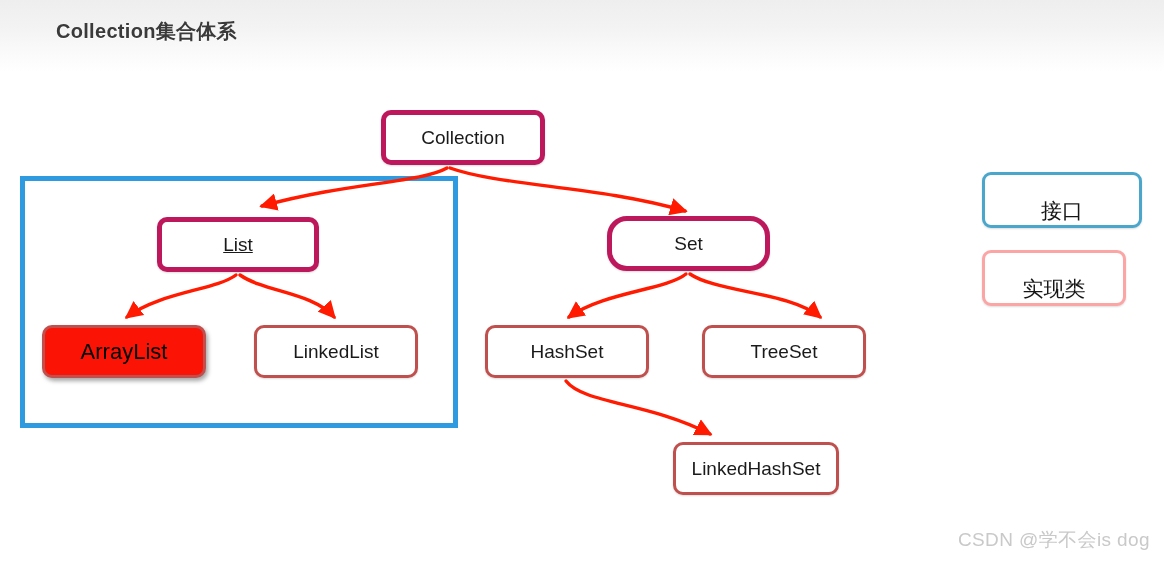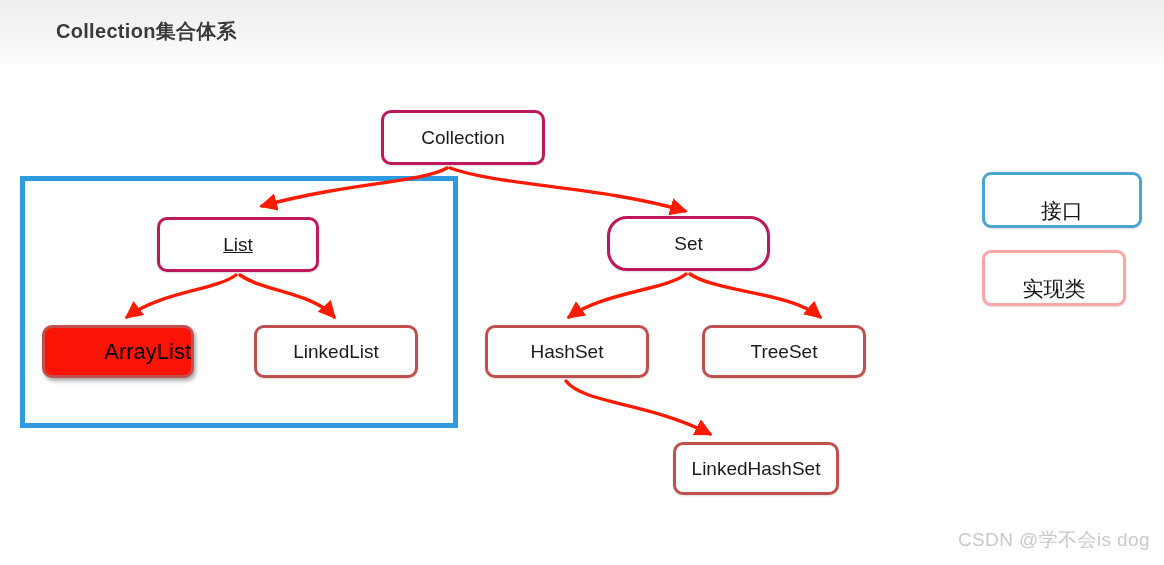--- a/index.html
+++ b/index.html
@@ -67,41 +67,41 @@
     align-items: center;
     justify-content: center;
     border-radius: 10px;
     background: #ffffff;
     font-size: 19px;
     color: #1a1a1a;
     white-space: nowrap;
     text-shadow: 0 1px 1px rgba(255,255,255,0.6);
   }
   .node.iface {
-    border: 3px solid #be185d;
+    border: 5px solid #be185d;
     box-shadow: 0 1px 2px rgba(0,0,0,0.14);
   }
   .node.impl {
     border: 3px solid #C0504D;
     box-shadow: 0 1px 2px rgba(0,0,0,0.14);
   }
   .node.impl-filled {
     border: 3px solid #C0504D;
     background: #FB1405;
     box-shadow: 2px 3px 4px rgba(0,0,0,0.35);
     font-size: 22px;
     color: #000000;
     text-shadow: none;
   }
 
   
   #node-collection   { left: 381px; top: 110px; width: 164px; height: 55px; }
   #node-list         { left: 157px; top: 217px; width: 162px; height: 55px; text-decoration: underline; }
   #node-set          { left: 607px; top: 216px; width: 163px; height: 55px; border-radius: 20px; }
-  #node-arraylist    { left: 42px;  top: 325px; width: 152px; height: 53px; justify-content: flex-end; }
+  #node-arraylist    { left: 42px;  top: 325px; width: 164px; height: 53px; }
   #node-linkedlist   { left: 254px; top: 325px; width: 164px; height: 53px; }
   #node-hashset      { left: 485px; top: 325px; width: 164px; height: 53px; }
   #node-treeset      { left: 702px; top: 325px; width: 164px; height: 53px; }
   #node-lhashset     { left: 673px; top: 442px; width: 166px; height: 53px; }
 
   
   .legend-box {
     position: absolute;
     display: flex;
     align-items: flex-end;

